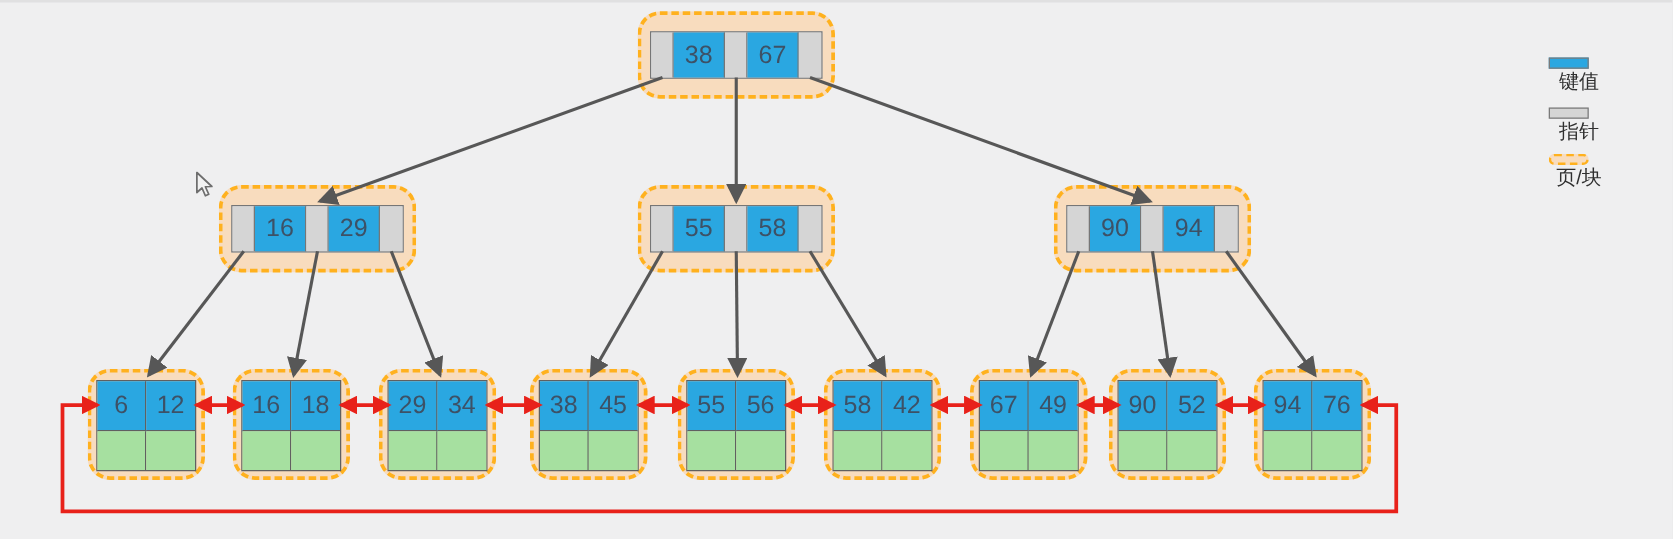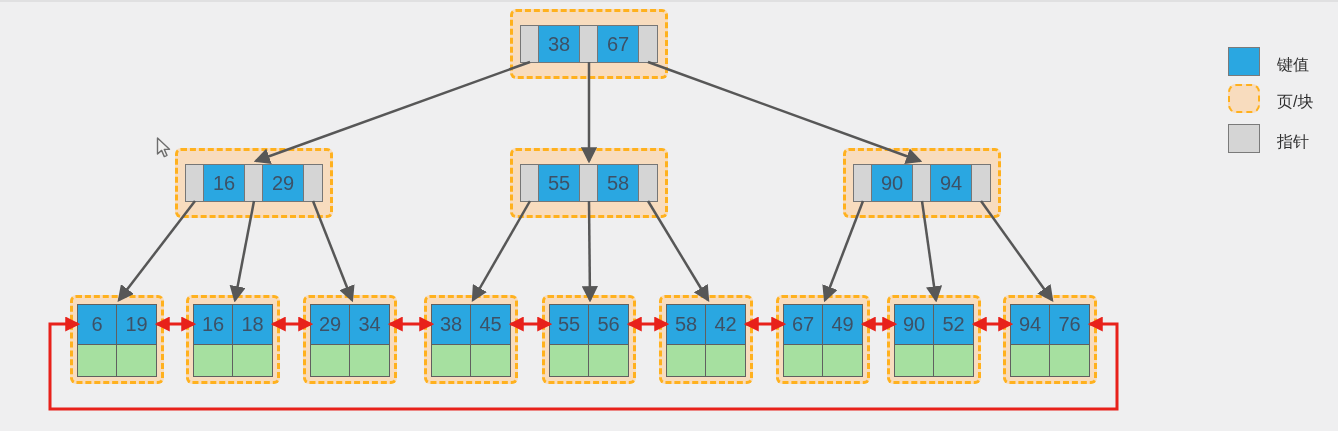--- a/index.html
+++ b/index.html
@@ -12,21 +12,21 @@
     width:1338px;height:431px;
     background:#efeff0;
     overflow:hidden;
     border-top:2px solid #e0e0e1;
   }
   
   .page{
     position:absolute;
     background:#f8dcbe;
     border:3px dashed #ffb11e;
-    border-radius:6px;
+    border-radius:18px;
     box-sizing:border-box;
     z-index:2;
   }
   
   .bar{
     position:absolute;
     left:50%;top:50%;
     transform:translate(-50%,-50%);
     display:flex;
     border:1px solid #767676;
@@ -74,23 +74,24 @@
     z-index:5;
     pointer-events:none;
   }
   
   .legend{
     position:absolute;
     left:1228px;top:44px;
     z-index:6;
   }
   .legend-row{
-    display:flex;align-items:flex-end;
+    display:flex;align-items:center;
     margin-bottom:10px;
     height:30px;
+    flex-direction:column;
   }
   .swatch{
     width:32px;height:29px;
     box-sizing:border-box;
     border:1px solid #7a7a7a;
   }
   .swatch.key{background:#2aa7e1;}
   .swatch.data{background:#a6e0a0;}
   .swatch.pointer{background:#d5d5d5;}
   .swatch.page-swatch{
@@ -153,21 +154,21 @@
       <span class="cell key">90</span>
       <span class="cell ptr"></span>
       <span class="cell key">94</span>
       <span class="cell ptr"></span>
     </div>
   </div>
 
   <div class="page" style="left:70px;top:293px;width:94px;height:89px">
     <div class="leaf-grid">
       <span class="cell key">6</span>
-      <span class="cell key">19</span>
+      <span class="cell key">12</span>
       <span class="cell data"></span>
       <span class="cell data"></span>
     </div>
   </div>
 
   <div class="page" style="left:186px;top:293px;width:94px;height:89px">
     <div class="leaf-grid">
       <span class="cell key">16</span>
       <span class="cell key">18</span>
       <span class="cell data"></span>
@@ -278,27 +279,27 @@
     </g>
 
     <path d="M 1090 322 L 1117 322 L 1117 407 L 50 407 L 50 322 L 78 322" fill="none" stroke="#e8211a" stroke-width="3" marker-start="url(#mRed)" marker-end="url(#mRed)"></path>
   </svg>
 
   <div class="legend">
     <div class="legend-row">
       <span class="swatch key"></span>
       <span class="legend-label">键值</span>
     </div>
+    <div class="legend-row">
+      <span class="swatch pointer"></span>
+      <span class="legend-label">指针</span>
+    </div>
     <div class="legend-row" style="margin-top:-3px">
       <span class="swatch page-swatch"></span>
       <span class="legend-label">页/块</span>
     </div>
-    <div class="legend-row">
-      <span class="swatch pointer"></span>
-      <span class="legend-label">指针</span>
-    </div>
   </div>
 
   <svg class="cursor" width="16" height="22" viewBox="0 0 16 22">
     <path d="M1.5 1 L1.5 17 L5.6 13.4 L8.3 19.6 L11 18.4 L8.3 12.4 L13.5 12.2 Z" fill="#f2f2f2" stroke="#6e6e6e" stroke-width="1.4" stroke-linejoin="round"></path>
   </svg>
 
 </div>
 
 </body></html>

